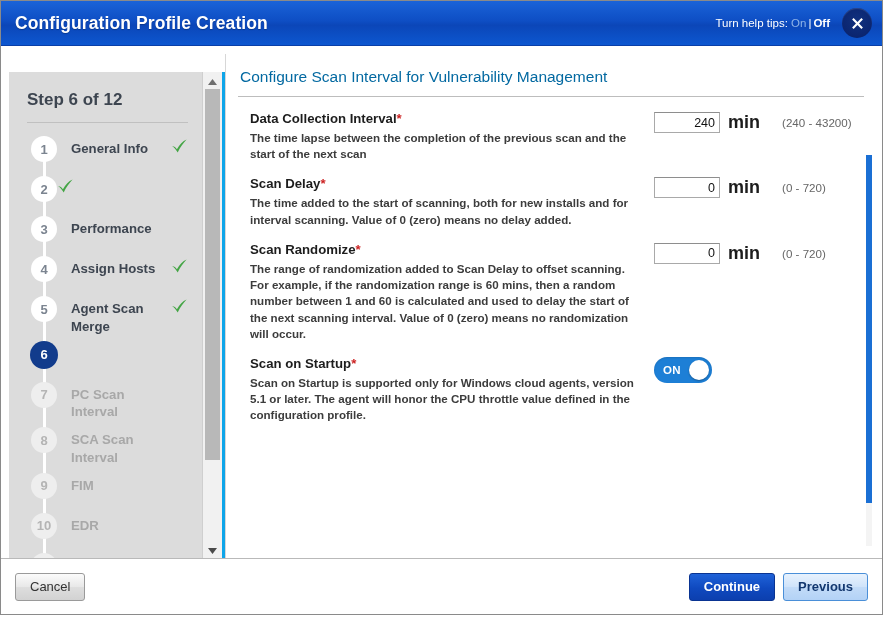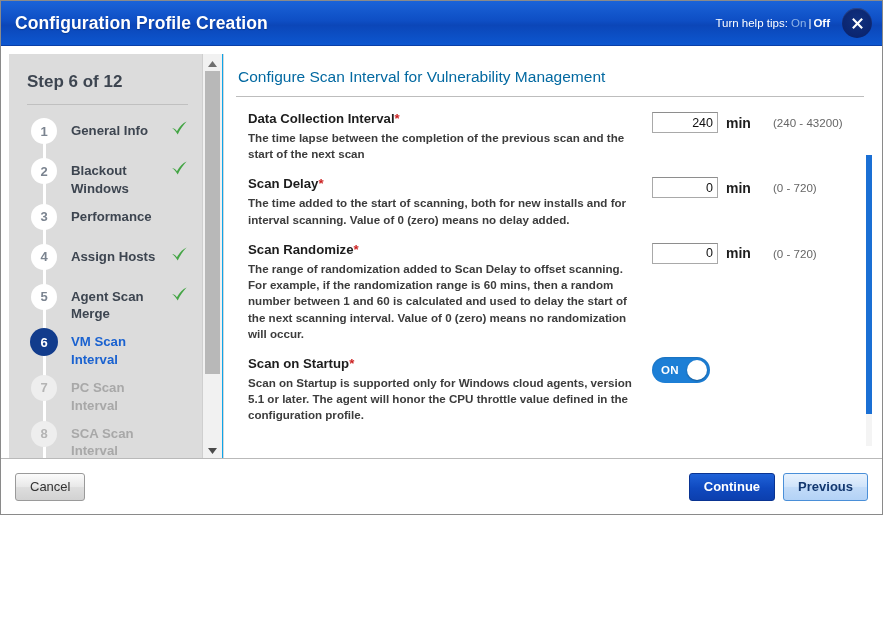--- a/index.html
+++ b/index.html
@@ -11,21 +11,21 @@
     height: 617px;
     background: #ffffff;
     font-family: "Liberation Sans", sans-serif;
     overflow: hidden;
   }
 
   
   .dialog {
     position: relative;
     width: 883px;
-    height: 515px;
+    height: 615px;
     border: 1px solid #8a8a8a;
     box-sizing: border-box;
     background: #ffffff;
     display: flex;
     flex-direction: column;
   }
 
   
   .titlebar {
     position: relative;
@@ -94,21 +94,22 @@
   }
 
   
   .sidebar-wrap {
     position: relative;
     width: 213px;
     flex: 0 0 213px;
     background: #dcdcdc;
     display: flex;
     overflow: hidden;
-    border-right: 1px solid #0ea5e9;
+    border-right: 3px solid #0ea5e9;
+    margin-top: 18px;
   }
   .sidebar {
     flex: 1 1 auto;
     padding: 0;
     overflow: hidden;
     position: relative;
   }
   .step-heading {
     font-size: 17px;
     font-weight: bold;
@@ -302,21 +303,21 @@
     background: #ffffff;
     font-family: "Liberation Sans", sans-serif;
     font-size: 12.5px;
     color: #111111;
     padding: 0 4px;
     box-sizing: border-box;
     outline: none;
     text-align: right;
   }
   .unit {
-    font-size: 14px;
+    font-size: 18px;
     color: #1d1d1d;
     font-weight: bold;
     margin-left: 8px;
   }
   .range {
     font-size: 11.6px;
     color: #666666;
     margin-left: 22px;
     white-space: nowrap;
   }
@@ -446,21 +447,20 @@
           <div class="step-line"></div>
         <div class="step">
               <div class="step-num">1</div>
               <div class="step-label">General Info</div>
               <div class="step-check"><svg width="17" height="14" viewBox="0 0 17 14">
                   <path d="M1.2 7.2 C3 7.0 4.6 8.2 5.9 10.3 C8.6 5.6 11.6 2.4 15.6 0.6 C12.4 3.9 9.3 8.1 6.7 13.4 C5.0 10.5 3.2 8.5 1.2 7.2 Z" fill="#44a545"></path>
                 </svg></div>
             </div>
             <div class="step">
               <div class="step-num">2</div>
-              <div class="step-label">Blackout Windows</div>
               <div class="step-check"><svg width="17" height="14" viewBox="0 0 17 14">
                   <path d="M1.2 7.2 C3 7.0 4.6 8.2 5.9 10.3 C8.6 5.6 11.6 2.4 15.6 0.6 C12.4 3.9 9.3 8.1 6.7 13.4 C5.0 10.5 3.2 8.5 1.2 7.2 Z" fill="#44a545"></path>
                 </svg></div>
             </div>
             <div class="step">
               <div class="step-num">3</div>
               <div class="step-label">Performance</div>
               <div class="step-check"><span style="display:inline-block;width:17px;height:14px;"></span></div>
             </div>
             <div class="step">
@@ -472,21 +472,20 @@
             </div>
             <div class="step">
               <div class="step-num">5</div>
               <div class="step-label">Agent Scan Merge</div>
               <div class="step-check"><svg width="17" height="14" viewBox="0 0 17 14">
                   <path d="M1.2 7.2 C3 7.0 4.6 8.2 5.9 10.3 C8.6 5.6 11.6 2.4 15.6 0.6 C12.4 3.9 9.3 8.1 6.7 13.4 C5.0 10.5 3.2 8.5 1.2 7.2 Z" fill="#44a545"></path>
                 </svg></div>
             </div>
             <div class="step active">
               <div class="step-num">6</div>
-              <div class="step-label">VM Scan Interval</div>
               <div class="step-check"><span style="display:inline-block;width:17px;height:14px;"></span></div>
             </div>
             <div class="step disabled">
               <div class="step-num">7</div>
               <div class="step-label">PC Scan Interval</div>
               <div class="step-check"><span style="display:inline-block;width:17px;height:14px;"></span></div>
             </div>
             <div class="step disabled">
               <div class="step-num">8</div>
               <div class="step-label">SCA Scan Interval</div>

